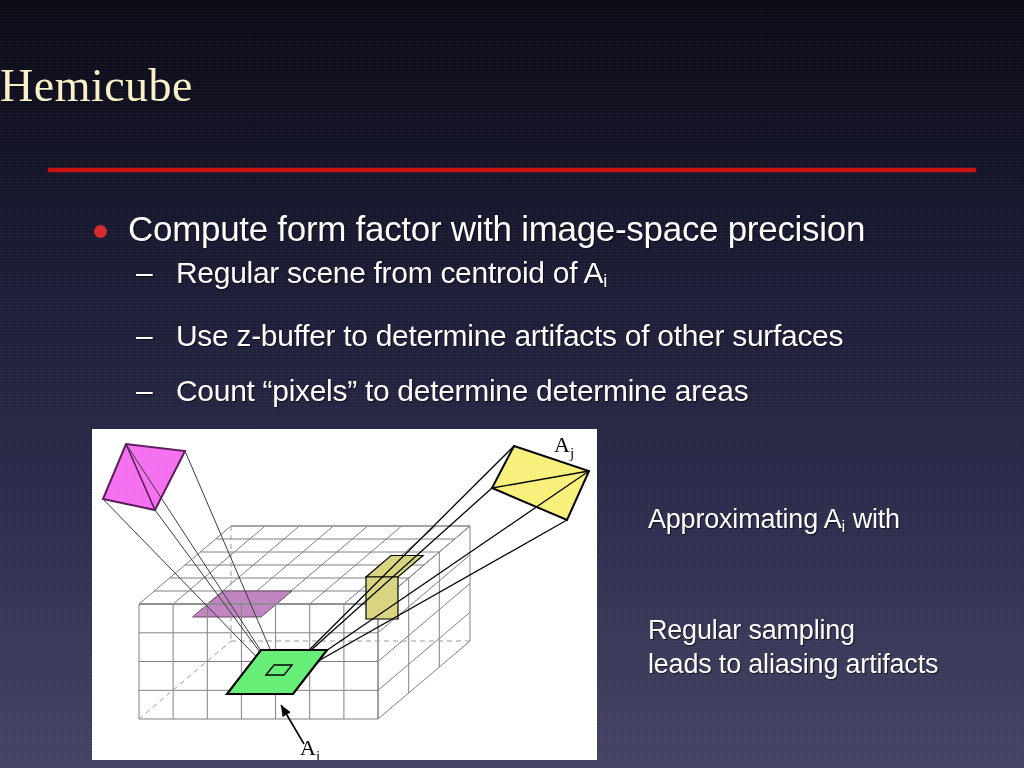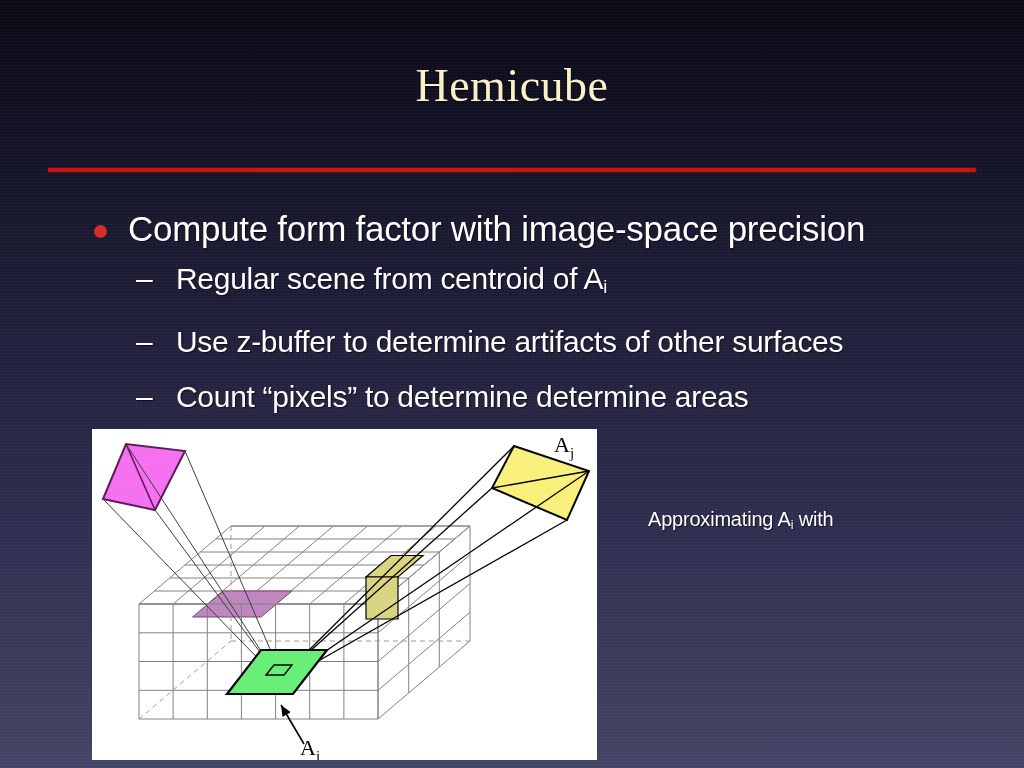--- a/index.html
+++ b/index.html
@@ -36,21 +36,21 @@
       repeating-linear-gradient(0deg, rgba(255,255,255,0.5) 0 1px, rgba(0,0,0,0) 1px 3px),
       repeating-linear-gradient(90deg, rgba(255,255,255,0.35) 0 1px, rgba(0,0,0,0) 1px 4px);
   }
 
   
   #title {
     position: absolute;
     top: 60px;
     left: 0;
     width: 1024px;
-    text-align: center;
+    text-align: left;
     font-family: "Liberation Serif", serif;
     font-size: 46px;
     line-height: 52px;
     color: #fbf0c8;
     letter-spacing: 0.5px;
     text-shadow: 0 1px 2px rgba(0,0,0,0.6);
   }
 
   #rule {
     position: absolute;
@@ -72,21 +72,20 @@
   }
   .l1 {
     position: relative;
     display: block;
     padding-left: 44px;
     color: #ffffff;
     font-size: 35px;
     line-height: 46px;
     letter-spacing: -0.3px;
     text-shadow: 1px 1px 1px rgba(0,0,0,0.65);
-    margin-bottom: 6px;
   }
   .l1 .dot {
     position: absolute;
     left: 10px;
     top: 19px;
     width: 13px;
     height: 13px;
     border-radius: 50%;
     background: #d22b2b;
   }
@@ -112,21 +111,21 @@
   sub {
     font-size: 0.62em;
     vertical-align: -0.22em;
     letter-spacing: 0;
   }
 
   
   .note {
     position: absolute;
     color: #ffffff;
-    font-size: 20px;
+    font-size: 27px;
     line-height: 34px;
     letter-spacing: -0.2px;
     text-shadow: 1px 1px 1px rgba(0,0,0,0.65);
   }
   #note1 { left: 648px; top: 502px; width: 370px; }
   #note2 { left: 648px; top: 613px; width: 376px; }
 
   
   #figure {
     position: absolute;
@@ -168,20 +167,24 @@
       <span class="dash">–</span>
       <span>Count “pixels” to determine determine areas</span>
     </div>
 
   </div>
 
   <div class="note" id="note1">
     <span>Approximating A</span><sub>i</sub><span> with</span><br>
   </div>
 
+  <div class="note" id="note2">
+    <span>Regular sampling</span><br>
+    <span>leads to aliasing artifacts</span>
+  </div>
 
   <div id="figure">
     <svg width="505" height="331" viewBox="0 0 505 331">
 
       <defs>
         <marker id="arrowhead" markerWidth="9" markerHeight="9" refX="7" refY="3" orient="auto">
           <path d="M0,0 L7,3 L0,6 z" fill="#000"></path>
         </marker>
       </defs>
 

